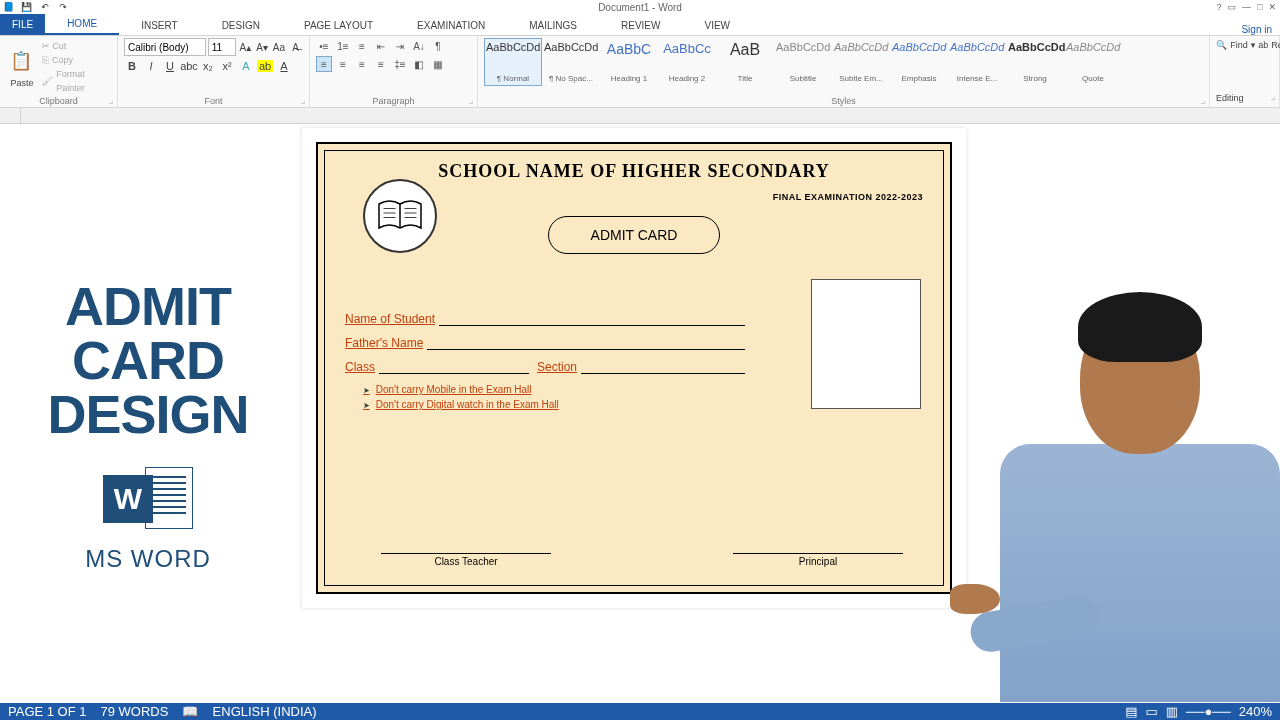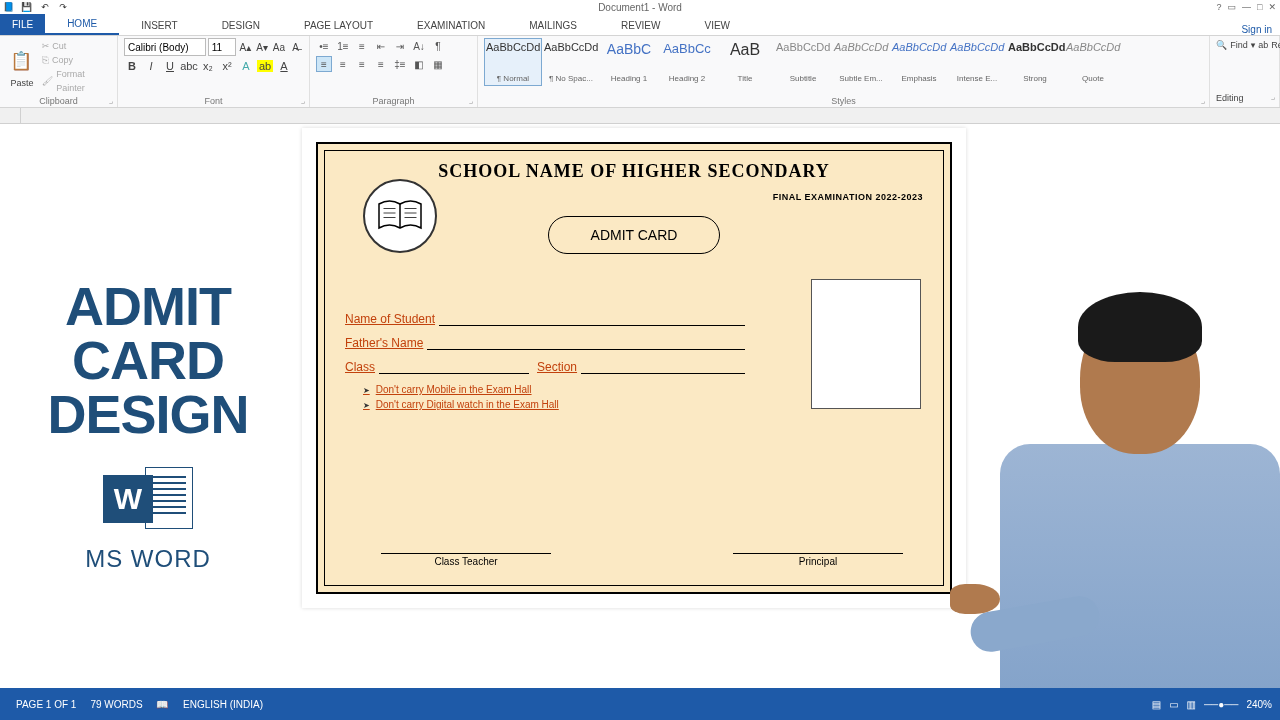--- a/index.html
+++ b/index.html
@@ -111,21 +111,21 @@
 .presenter .head { position: absolute; top: 30px; right: 80px; width: 120px; height: 150px; background: #b07a4e; border-radius: 50% 50% 45% 45%; }
 .presenter .hair { position: absolute; top: 18px; right: 78px; width: 124px; height: 70px; background: #1a1a1a; border-radius: 50% 50% 30% 30%; }
 .presenter .arm { position: absolute; bottom: 150px; right: 180px; width: 130px; height: 40px; background: #8aa8cc; border-radius: 20px; transform: rotate(-10deg); }
 .presenter .hand { position: absolute; bottom: 180px; right: 280px; width: 50px; height: 30px; background: #b07a4e; border-radius: 30% 50% 50% 30%; }
 
 
 .vruler { position: absolute; left: 0; top: 124px; bottom: 18px; width: 20px; background: #f4f4f4; border-right: 1px solid #d8d8d8; font-size: 7px; color: #999; }
 .vruler .tick { position: absolute; left: 4px; }
 
 
-.statusbar { position: absolute; bottom: 0; left: 0; right: 0; height: 32px; background: #1e5aa8; color: #fff; font-size: 10px; display: flex; align-items: center; padding: 0 16px; }
+.statusbar { position: absolute; bottom: 0; left: 0; right: 0; height: 17px; background: #1e5aa8; color: #fff; font-size: 13px; display: flex; align-items: center; padding: 0 8px; }
 .statusbar .right { position: absolute; right: 8px; display: flex; gap: 8px; align-items: center; }
 .sb-item { margin-right: 14px; }
 </style>
 </head>
 <body>
 
 <div class="titlebar">
   <div class="qat">
     <span>📘</span>
     <span>💾</span>

